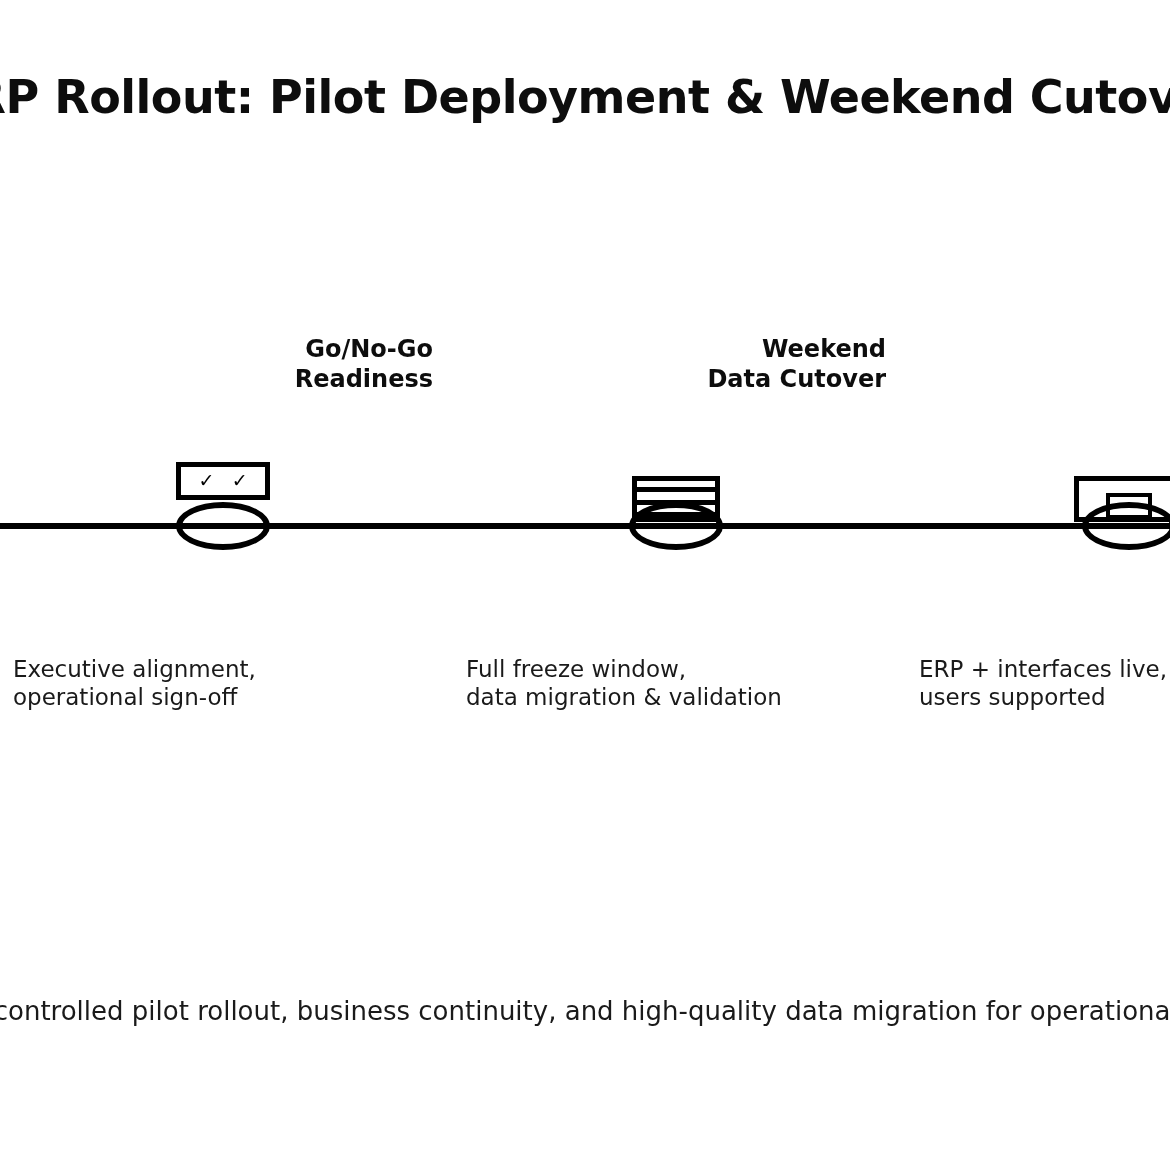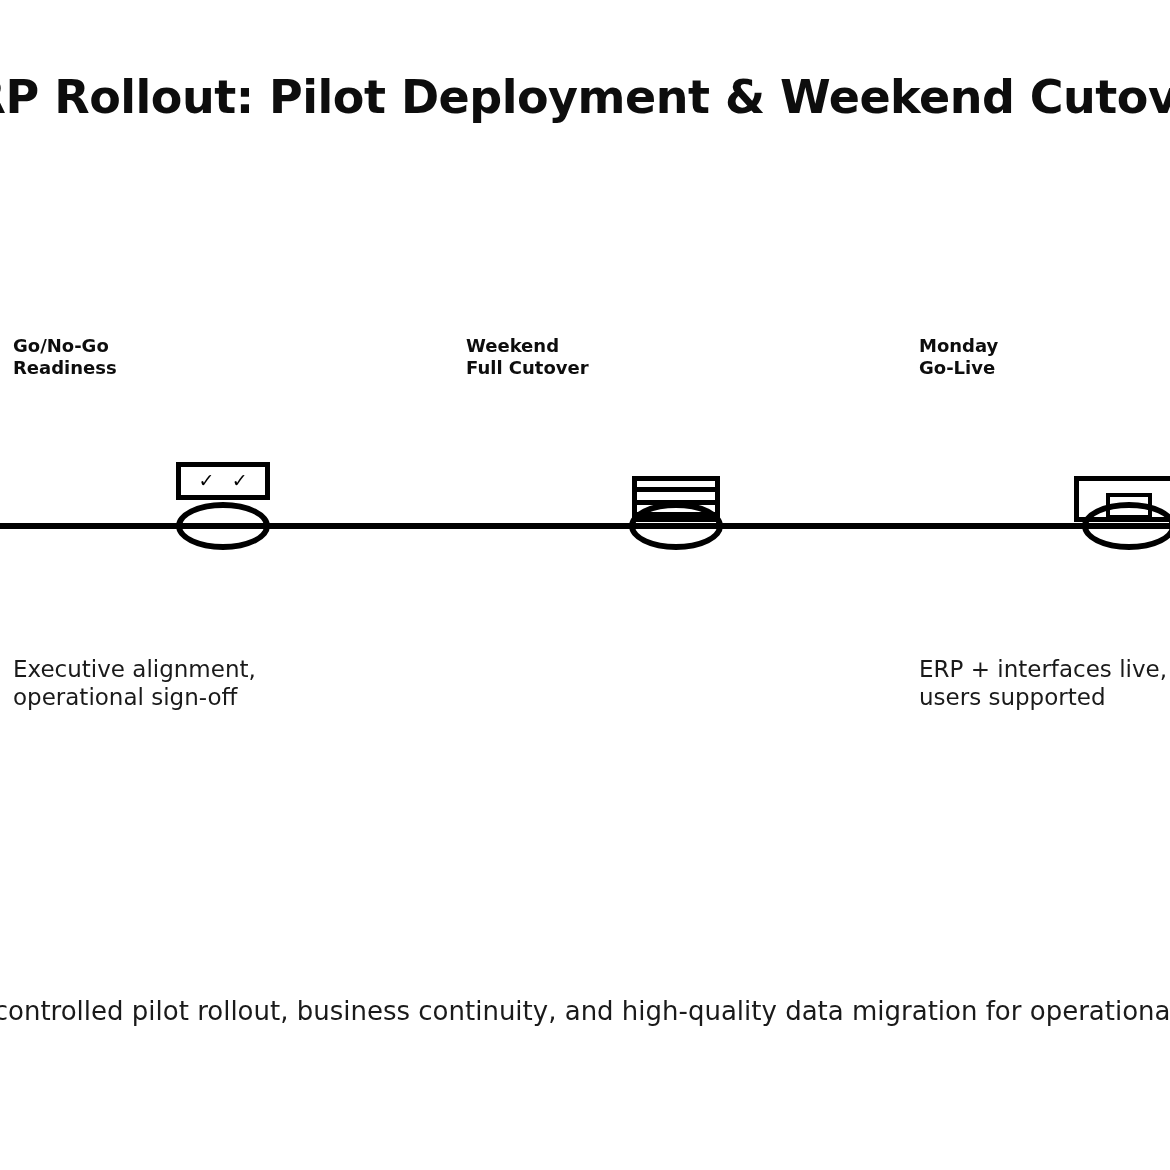--- a/index.html
+++ b/index.html
@@ -59,22 +59,22 @@
     height: 1170px;
     pointer-events: none;
   }
   .milestone > * { pointer-events: auto; }
 
   .ms-label {
     position: absolute;
     top: 335px;
     left: 0;
     width: 420px;
-    text-align: left;
-    font-size: 18px;
+    text-align: right;
+    font-size: 24px;
     font-weight: bold;
     line-height: 1.24;
     color: #0d0d0d;
     white-space: pre-line;
   }
 
   .ms-desc {
     position: absolute;
     top: 656px;
     left: 0;
@@ -211,32 +211,34 @@
     </div>
 
     <div class="node-ellipse"></div>
 
     <div class="ms-desc">Executive alignment,
 operational sign-off</div>
   </div>
 
   <div class="milestone" style="left:676px;">
     <div class="ms-label">Weekend
-Full Cutover</div>
+Data Cutover</div>
 
     <div class="ms-icon icon-database">
       <div class="glyph-database">
         <i></i>
           <i></i>
           <i></i>
       </div>
     </div>
 
     <div class="node-ellipse"></div>
 
+    <div class="ms-desc">Full freeze window,
+data migration &amp; validation</div>
   </div>
 
   <div class="milestone" style="left:1129px;">
     <div class="ms-label">Monday
 Go-Live</div>
 
     <div class="ms-icon icon-monitor">
       <div class="glyph-monitor">
         <div class="screen"></div>
       </div>

